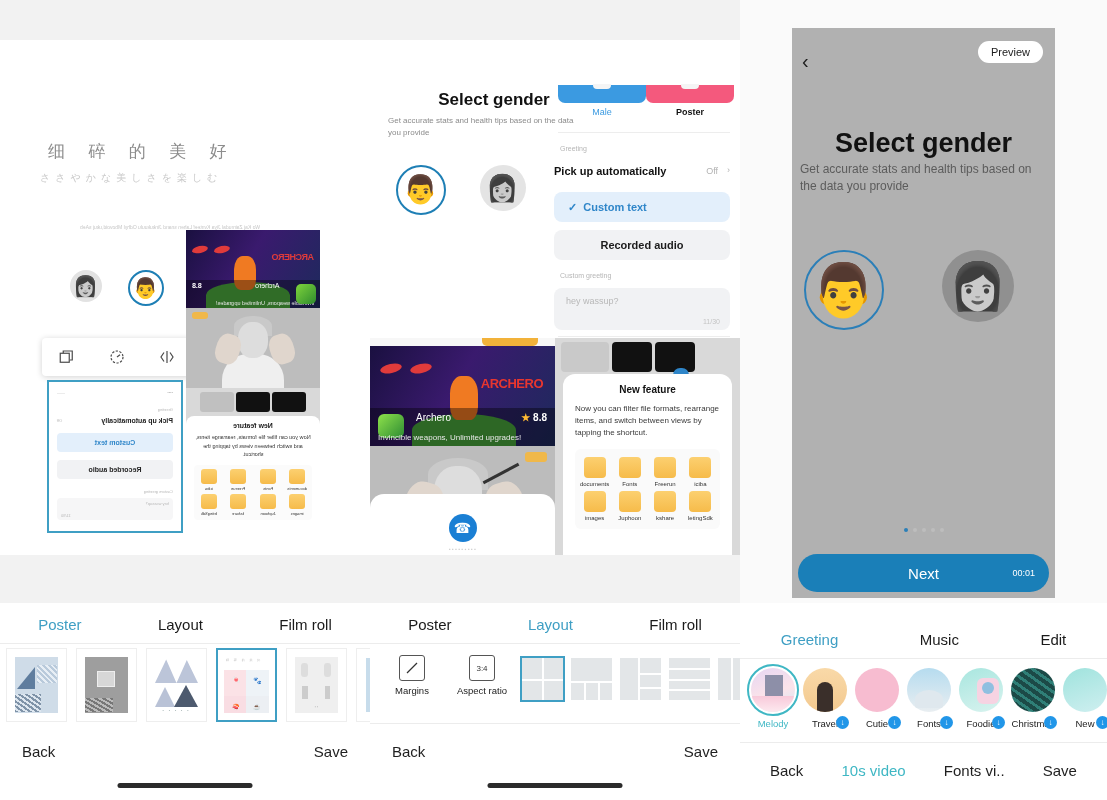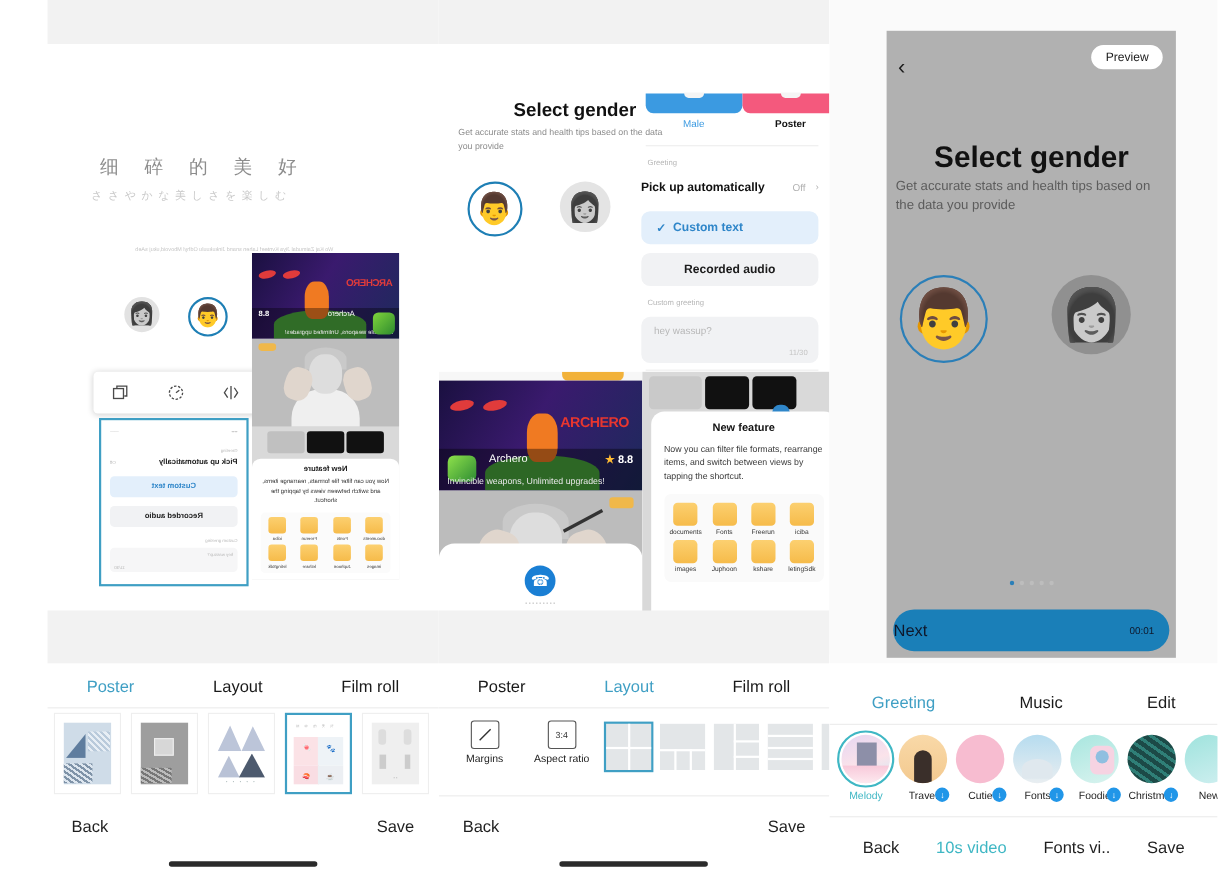--- a/index.html
+++ b/index.html
@@ -7,21 +7,21 @@
   body {
     font-family: "Liberation Sans", sans-serif;
     background:#ffffff;
     overflow:hidden;
     position:relative;
   }
   .screens { position:absolute; inset:0; display:flex; }
 
   
   .panel { position:relative; height:800px; overflow:hidden; background:#fff; }
-  .p1 { width:370px;margin-left:43px; }
+  .p1 { width:370px; }
   .p2 { width:370px; }
   .p3 { width:367px; }
 
   .topstrip { position:absolute; top:0; left:0; right:0; height:40px; background:#f2f2f2; }
   .homebar { position:absolute; bottom:12px; left:50%; transform:translateX(-50%);
              width:135px; height:5px; border-radius:3px; background:#2b2b2b; }
 
   
   .tabs { position:absolute; left:0; right:0; display:flex; align-items:center;
           justify-content:space-around; height:34px; font-size:15px; color:#1a1a1a; }
@@ -190,21 +190,21 @@
   .p3-av { position:absolute; top:222px; border-radius:50%; display:flex; align-items:center; justify-content:center; }
   .p3-av-m { left:12px; width:80px; height:80px; border:2px solid #2b7fb8; background:#b1b1b1; }
   .p3-av-f { left:150px; width:72px; height:72px; background:#909090; }
   .p3-wm { position:absolute; top:272px; left:0; right:0; text-align:center; color:#fff;
            font-size:19px; letter-spacing:3px; }
   .p3-wm .brk { font-size:16px; }
   .p3-dots { position:absolute; top:500px; left:0; right:0; display:flex; justify-content:center; gap:5px; }
   .p3-dot { width:4px; height:4px; border-radius:50%; background:#2b7fb8; }
   .p3-dot.off { background:#bdbdbd; }
   .p3-next { position:absolute; bottom:6px; left:6px; right:6px; height:38px; border-radius:19px;
-             background:#1a7fb8; color:#0f172a; display:flex; align-items:center; justify-content:flex-start;
+             background:#1a7fb8; color:#ffffff; display:flex; align-items:center; justify-content:center;
              font-size:15px; position:absolute; }
   .p3-time { position:absolute; right:14px; top:50%; transform:translateY(-50%); font-size:9px; }
 
   .tpl { width:52px; flex:0 0 auto; text-align:center; position:relative; }
   .tpl-circ { width:44px; height:44px; border-radius:50%; margin:0 auto; position:relative; }
   .tpl-ring { outline:2px solid #3fb7c4; outline-offset:2px; }
   .tpl-dl { position:absolute; right:2px; bottom:0; width:13px; height:13px; border-radius:50%;
             background:#2196e8; color:#fff; font-size:8px; display:flex; align-items:center; justify-content:center; }
   .tpl-cap { font-size:9.5px; color:#222; margin-top:6px; }
   .tpl-cap.active { color:#3fb7c4; }

